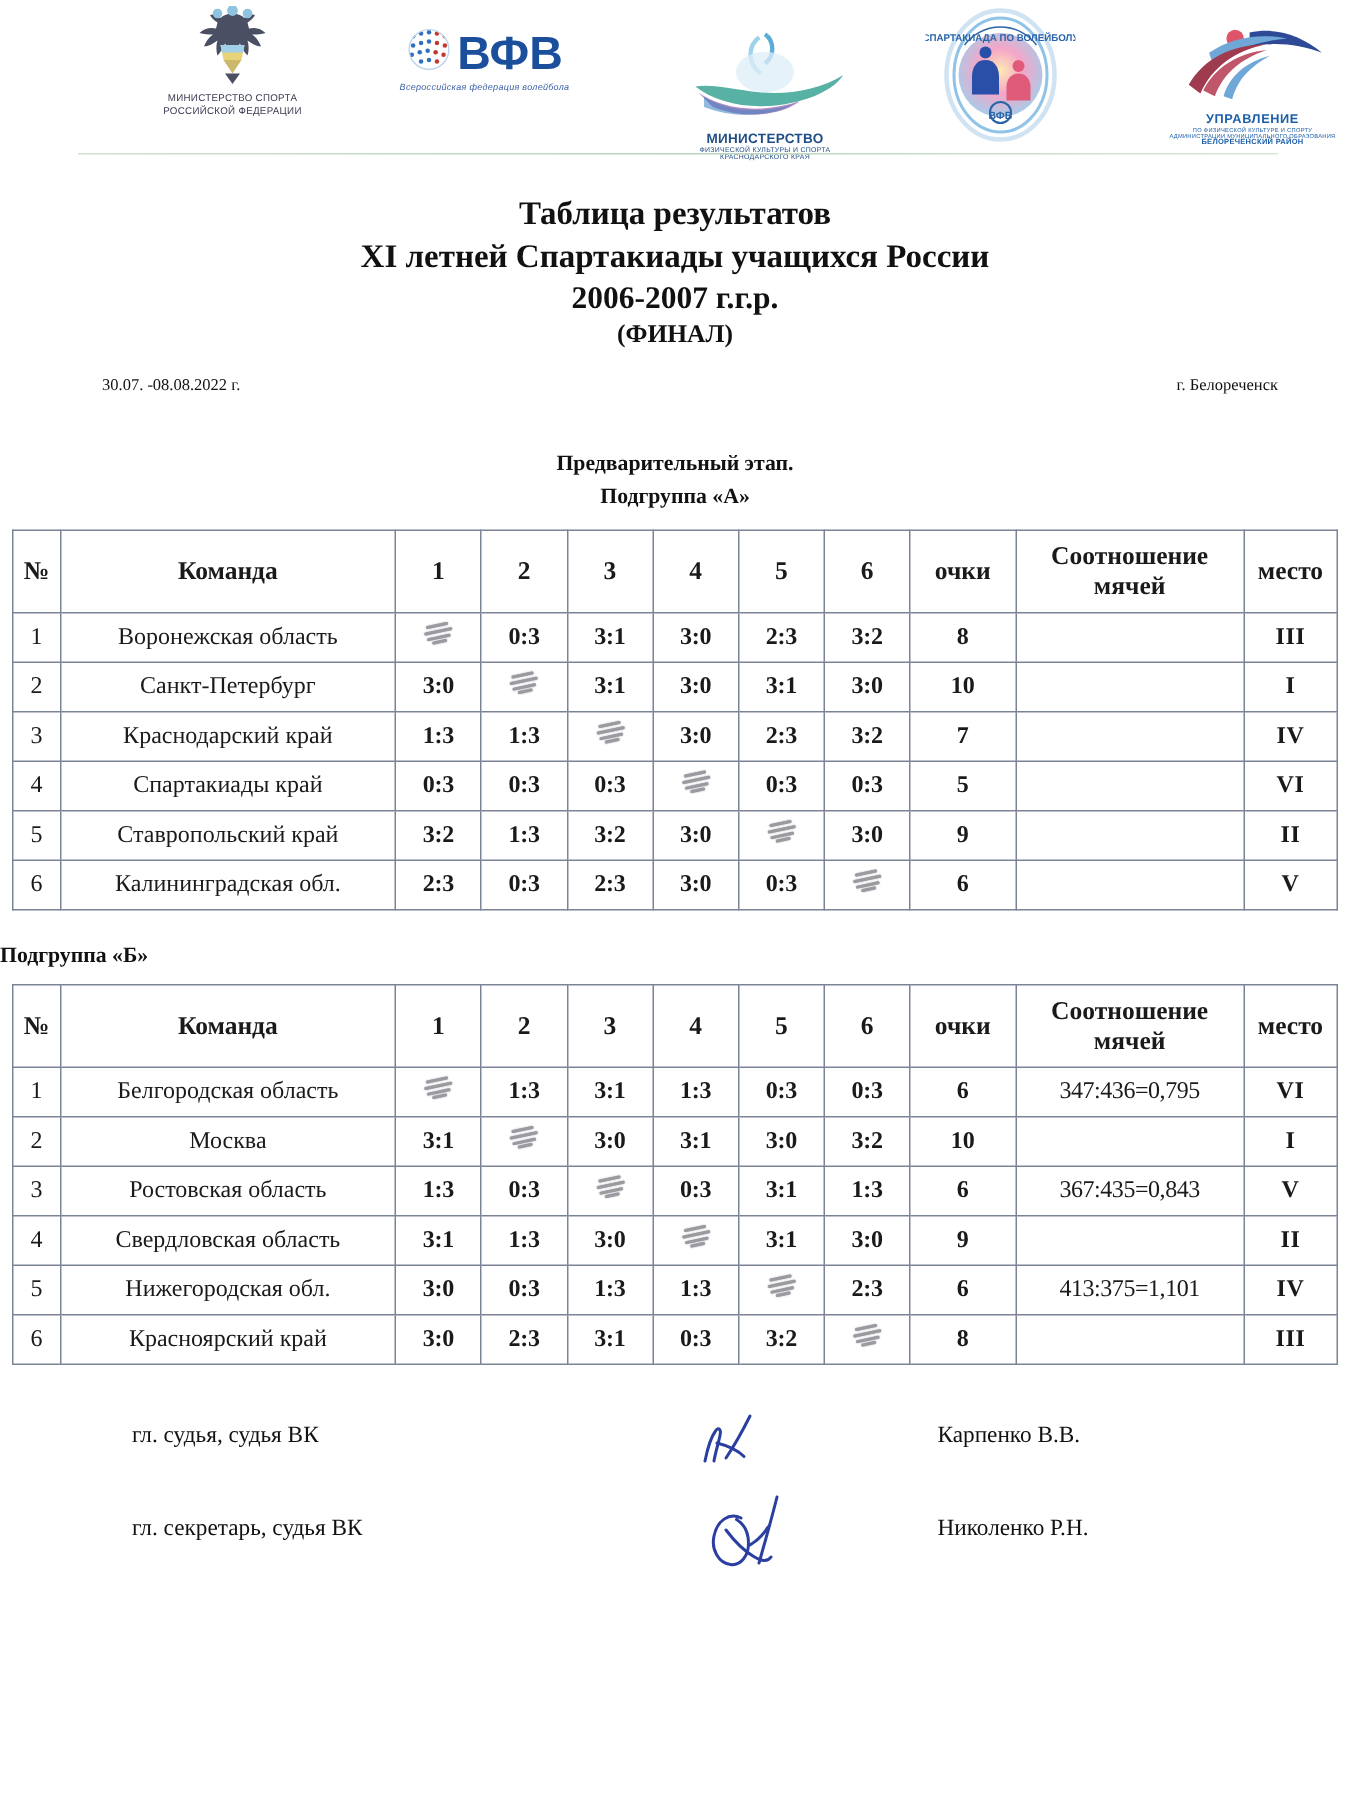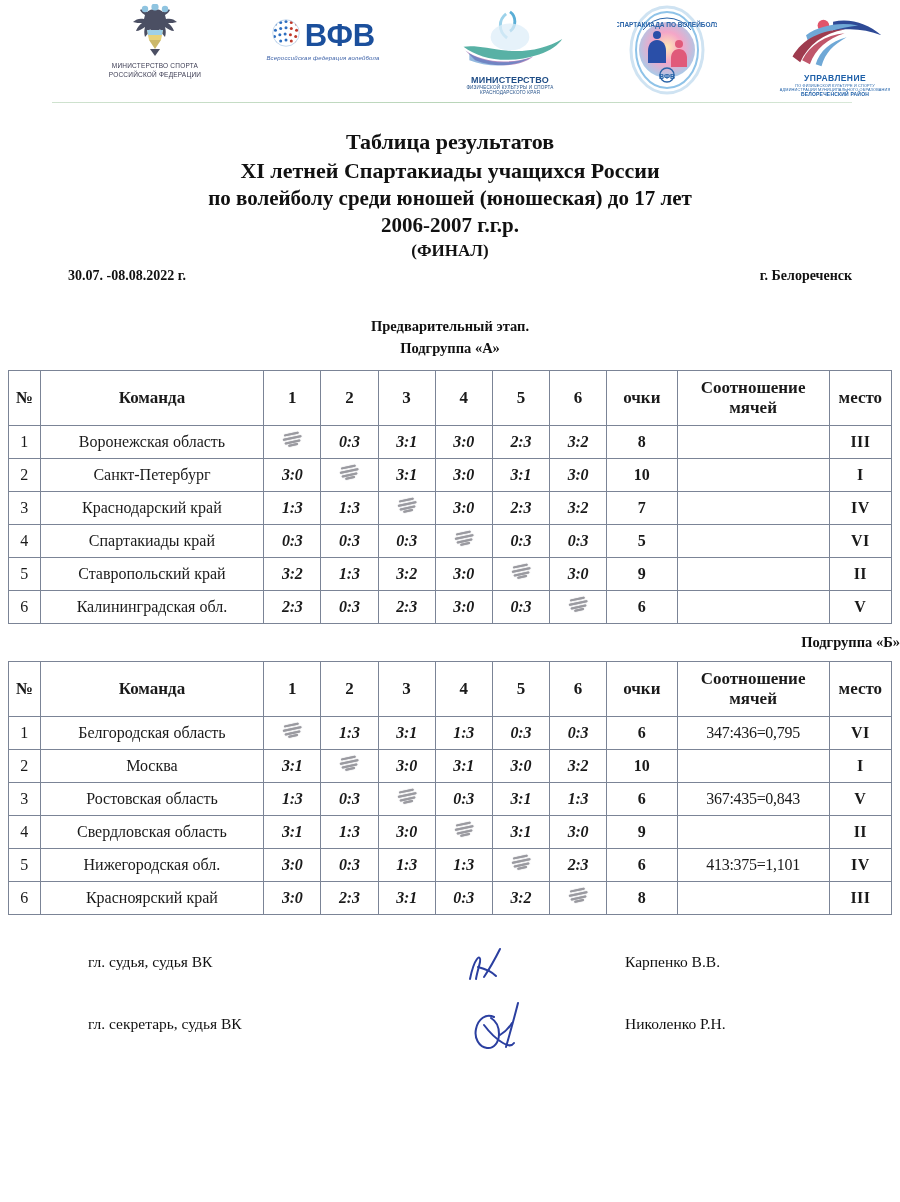--- a/index.html
+++ b/index.html
@@ -47,21 +47,21 @@
     font-family: "Liberation Sans", sans-serif;
     font-weight: bold;
     font-size: 31px;
     color: #1b4f9c;
     letter-spacing: 0px;
     line-height: 1;
   }
   .logo-2 .cap { font-size: 6px; color: #3d62a8; font-style: italic; margin-top: 3px; }
 
   
-  .logo-3 { left: 440px; top: 8px; width: 140px; }
+  .logo-3 { left: 440px; top: 19px; width: 140px; }
   .logo-3 .cap.big { font-size: 9px; font-weight: bold; color: #1f4d86; margin-top: 3px; }
   .logo-3 .cap.sm { font-size: 4.6px; color: #1f4d86; }
 
   
   .logo-4 { left: 612px; top: 4px; width: 110px; }
 
   
   .logo-5 { left: 775px; top: 14px; width: 120px; }
   .logo-5 .cap.big { font-size: 8.5px; font-weight: bold; color: #1d5fa8; letter-spacing: .4px; }
   .logo-5 .cap.sm { font-size: 3.8px; color: #1d5fa8; }
@@ -84,40 +84,39 @@
     line-height: 1.30;
   }
   .title-l1 { font-size: 22px; }
   .title-l2 { font-size: 22px; }
   .title-l3 { font-size: 21px; }
   .title-l4 { font-size: 21px; }
   .title-l5 { font-size: 17px; }
 
   .meta-row {
     position: relative;
-    margin-top: 6px;
+    margin-top: 16px;
     height: 20px;
-    font-size: 14px;
-    font-weight: bold;
+    font-size: 11px;
   }
   .meta-left  { position: absolute; left: 68px;  top: 0; }
   .meta-right { position: absolute; right: 48px; top: 0; }
 
   .stage-block {
     text-align: center;
     font-weight: bold;
     font-size: 14.5px;
     line-height: 1.55;
     margin-top: 27px;
   }
   .group-block {
-    text-align: right;
+    text-align: left;
     font-weight: bold;
     font-size: 14.5px;
-    margin-top: 10px;
+    margin-top: 22px;
   }
 
   
   .tbl-wrap { padding: 0 8px; }
   table.results {
     border-collapse: collapse;
     width: 884px;
     margin: 10px auto 0;
     table-layout: fixed;
     background: #fff;
@@ -145,21 +144,21 @@
   table.results th.c-place { width: 60px; }
 
   td.team {
     text-align: left;
     padding-left: 8px;
     font-size: 16.5px;
     font-weight: normal;
     white-space: nowrap;
   }
   td.num { font-size: 15px; font-weight: normal; }
-  td.score { font-weight: bold; font-size: 16px; letter-spacing: -0.2px; font-style: italic; }
+  td.score { font-weight: bold; font-size: 16px; letter-spacing: -0.2px; }
   td.pts   { font-weight: bold; font-size: 16px; }
   td.ratio { font-size: 15px; letter-spacing: -0.3px; }
   td.place { font-weight: bold; font-size: 16px; letter-spacing: .4px; }
 
   td.selfcell { position: relative; }
   .hatch {
     display: inline-block;
     width: 20px;
     height: 15px;
     position: relative;
@@ -323,21 +322,20 @@
     <div class="cap sm">АДМИНИСТРАЦИИ МУНИЦИПАЛЬНОГО ОБРАЗОВАНИЯ</div>
     <div class="cap md">БЕЛОРЕЧЕНСКИЙ РАЙОН</div>
   </div>
 
   <div class="divider"></div>
 </div>
 
 <div class="title-block">
   <div class="title-l1">Таблица результатов</div>
   <div class="title-l2">XI летней Спартакиады учащихся России</div>
-  <div class="title-l3">по волейболу среди юношей (юношеская) до 17 лет</div>
   <div class="title-l4">2006-2007 г.г.р.</div>
   <div class="title-l5">(ФИНАЛ)</div>
 </div>
 
 <div class="meta-row">
   <div class="meta-left">30.07. -08.08.2022 г.</div>
   <div class="meta-right">г. Белореченск</div>
 </div>
 
 <div class="stage-block">

